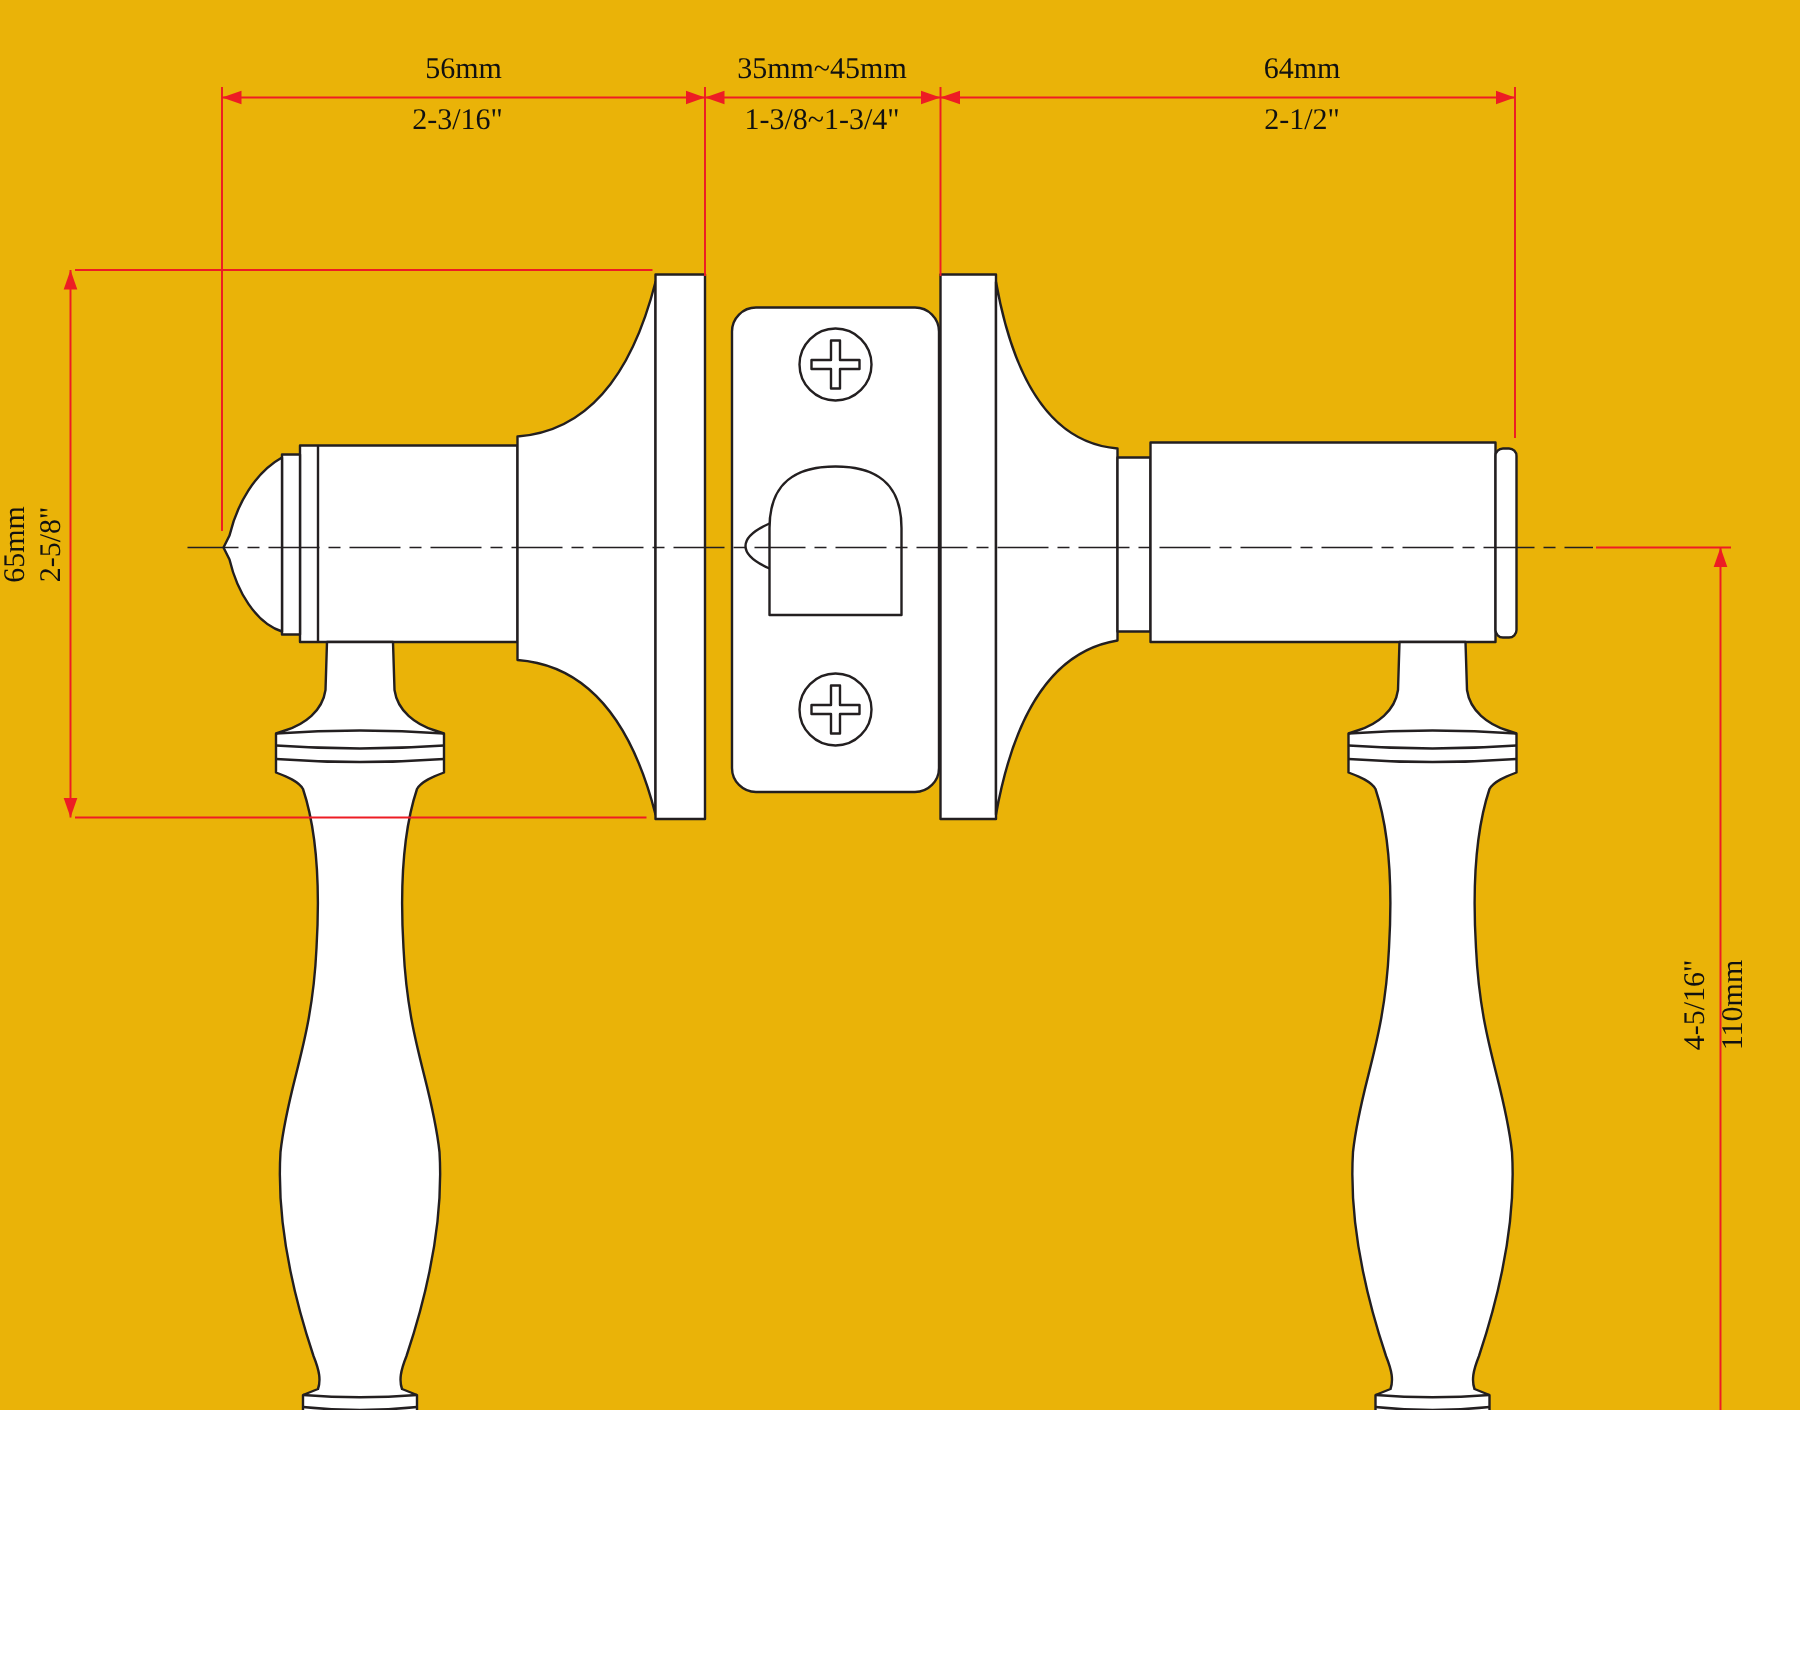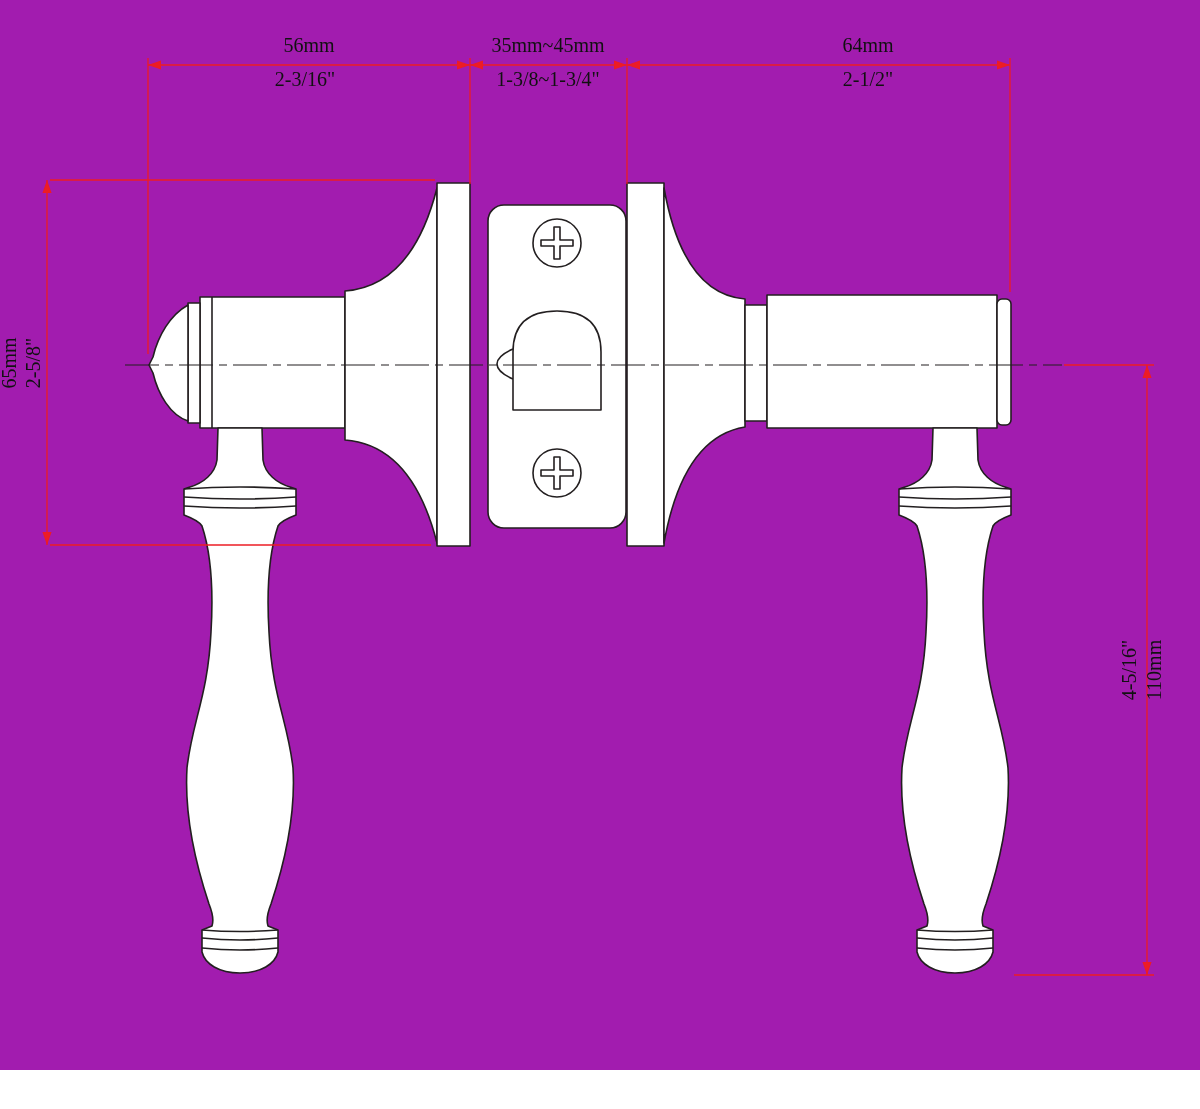--- a/index.html
+++ b/index.html
@@ -2,23 +2,23 @@
 <html style="--color-dimension: #ed1c24; --color-line: #231f20; --color-label: #111111;"><head>
 <meta charset="utf-8">
 <style>
   html, body {
     margin: 0;
     padding: 0;
     background: #ffffff;
   }
   .page {
     width: 1200px;
-    height: 1070px;
+    height: 940px;
     position: relative;
-    background: #a21caf;
+    background: #eab308;
     font-family: "Liberation Serif", serif;
   }
   svg { display: block; }
 
   
   .ln {
     fill: none;
     stroke: var(--color-line, #231f20);
     stroke-width: 1.6;
     stroke-linejoin: round;

